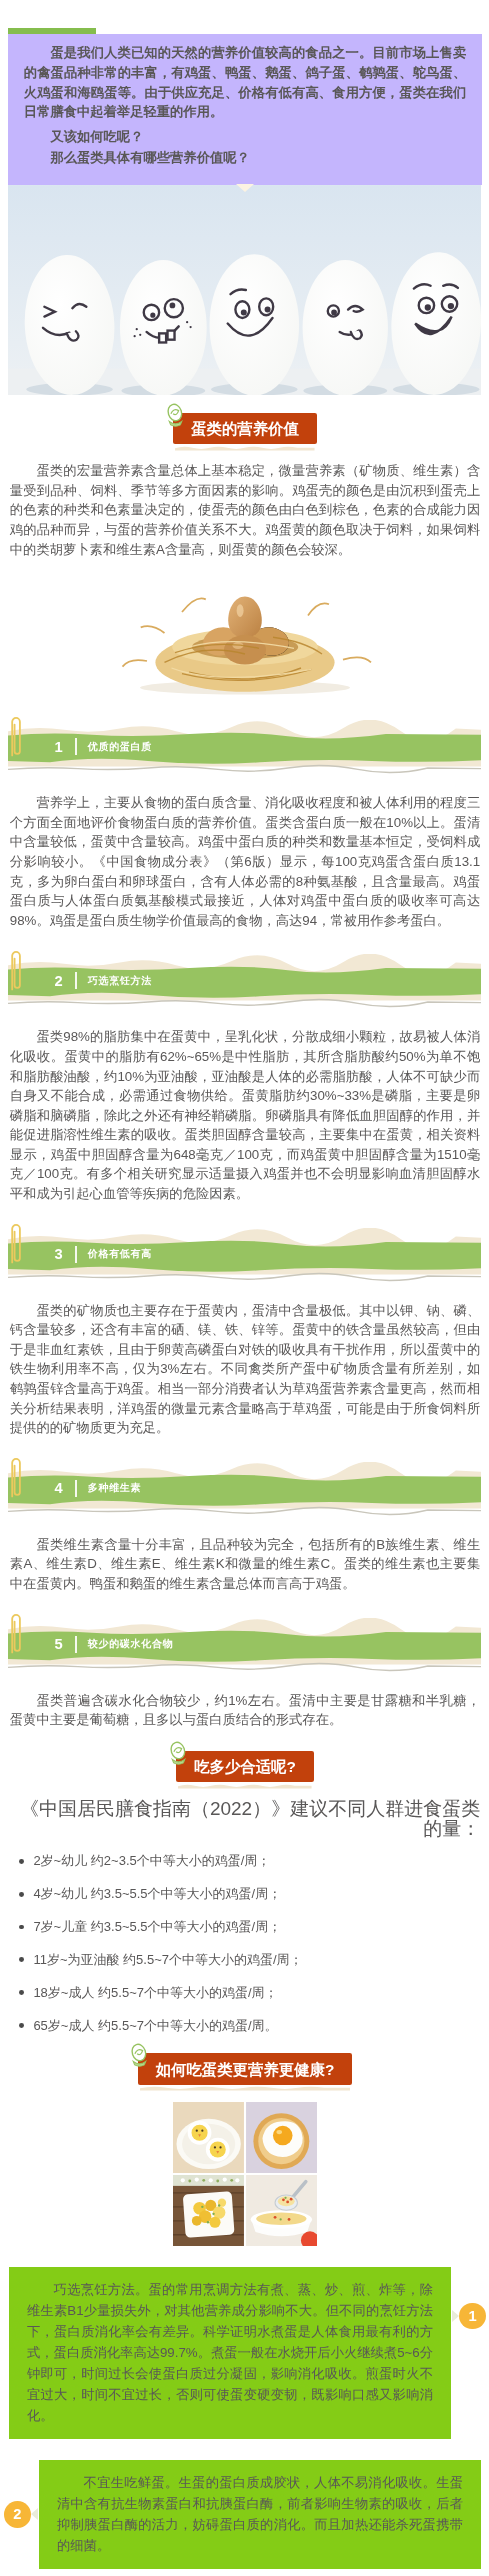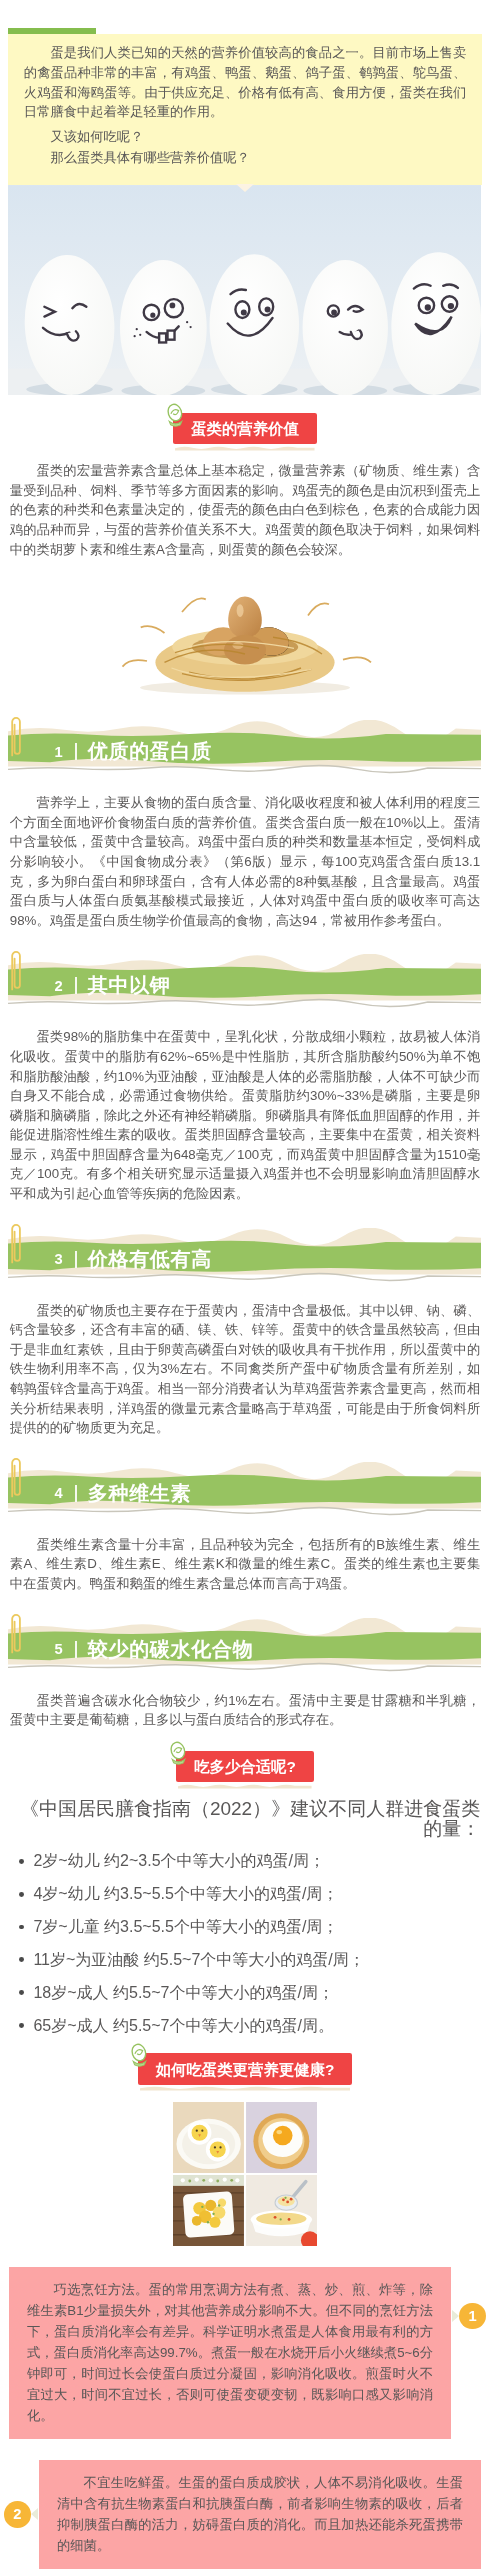--- a/index.html
+++ b/index.html
@@ -6,74 +6,75 @@
   body{
     width:490px;margin:0 auto;
     font-family:"Liberation Sans","DejaVu Sans",sans-serif;
     color:#595757;
   }
   .page{position:relative;width:490px;overflow:hidden;background:#fff;padding-bottom:21px;}
 
   
   .accent-bar{width:88px;height:5.6px;background:#85bd4e;margin:28px 0 0 8.4px;}
   .intro-box{
-    position:relative;margin:0 8.4px;background:#fef9c3;
+    position:relative;margin:0 8.4px;background:#c4b5fd;
     padding:9.8px 15.4px 11.2px 15.4px;
+    font-weight:bold;
   }
   .intro-box:after{ 
     content:"";position:absolute;left:50%;bottom:-7.7px;margin-left:-9px;
     border-left:9px solid transparent;border-right:9px solid transparent;
     border-top:8.4px solid #fcf3e2;z-index:3;
   }
   .body-text{font-size:13.3px;line-height:19.6px;text-align:justify;margin:0 0 7px 0;}
   .indent{text-indent:2em;}
   .intro-box .body-text{margin-bottom:5.6px;}
 
   
   .hero-img{display:block;margin:0 8.4px;width:473px;height:210px;}
 
   
   .badge-wrap{text-align:center;margin:18px 0 17px 0;position:relative;}
   .badge{
-    position:relative;display:inline-block;background:#ef4444;
+    position:relative;display:inline-block;background:#c2410c;
     color:#ffffff;font-weight:bold;font-size:15.4px;line-height:15.4px;
     padding:8.4px 18px 7.7px 18px;border-radius:2.1px;
   }
   .badge-wave{position:absolute;left:2.1px;right:2.1px;bottom:-6.3px;width:calc(100% - 4.2px);height:5.6px;}
   .badge-egg{position:absolute;left:-10.5px;top:-11.2px;width:25px;height:25px;}
 
   
   .nest-img{display:block;margin:4.2px auto 7px auto;width:294px;height:119px;}
 
   
   .sec-banner{position:relative;margin:24px 8.4px 18px 8.4px;height:55px;}
   .banner-bg{position:absolute;left:0;top:0;width:473px;height:55px;}
   .paperclip{position:absolute;left:0px;top:-8.4px;width:15.4px;height:49px;}
   .banner-text{position:absolute;left:46px;top:18px;display:flex;align-items:center;color:#fff;}
   .sec-num{font-size:14.7px;font-weight:bold;}
   .sec-div{display:inline-block;width:1.4px;height:17px;background:#ffffff;margin:0 11.2px 0 12.6px;opacity:.9;}
-  .sec-title{font-size:20px;font-weight:bold;letter-spacing:0.7px;}
+  .sec-title{font-size:10px;font-weight:bold;letter-spacing:0.7px;}
   .sec-body{margin:0 9.8px 21px 9.8px;}
 
   
   .lead-line{font-size:19px;line-height:19.6px;margin:4.2px 9.8px 12.6px 9.8px;text-align:right;}
   .egg-list{list-style:none;margin:0 9.8px 18px 18px;padding:0;}
   .egg-list li{
-    position:relative;font-size:16px;line-height:19.6px;
+    position:relative;font-size:13px;line-height:19.6px;
     padding-left:15.4px;margin-bottom:13.3px;text-align:justify;
   }
   .egg-list li:before{
     content:"";position:absolute;left:1.4px;top:7.7px;width:4.9px;height:4.9px;border-radius:50%;background:#4a4a4a;
   }
 
   
   .dishes-img{display:block;margin:2.8px auto 21px auto;width:144px;height:144px;}
 
   
-  .tip{position:relative;background:#fca5a5;padding:12.6px 18px;margin-bottom:21px;}
+  .tip{position:relative;background:#84cc16;padding:12.6px 18px;margin-bottom:21px;}
   .tip-right{margin-left:9px;margin-right:39px;}
   .tip-left{margin-left:39px;margin-right:9px;}
   .tip-text{font-size:13.3px;line-height:21px;text-align:justify;text-indent:2em;margin:0;}
   .tip-num{
     position:absolute;width:26.6px;height:26.6px;border-radius:50%;
     background:#f7b637;color:#fff;font-weight:bold;font-size:14.7px;
     display:flex;align-items:center;justify-content:center;
   }
   .tip-right .tip-num{right:-35px;}
   .tip-left  .tip-num{left:-35px;}
@@ -251,21 +252,21 @@
       <path d="M0 16 Q40 8 80 14 T160 12 T240 16 T320 10 T400 14 T480 11 T560 15 T640 12 L676 14 L676 66 L0 66 Z" fill="#f2e8d4"></path>
       <path d="M0 22 Q60 17 120 21 T260 20 T400 23 T540 20 L676 21 L676 57 Q600 61 520 58 T360 60 T200 58 T60 60 L0 58 Z" fill="#97c361"></path>
       <path d="M0 70 Q50 66 100 69 T200 68 T300 70 T400 68 T500 70 T600 68 L676 69" stroke="#c9c6bb" stroke-width="2" fill="none"></path>
     </svg>
     <svg class="paperclip" viewBox="0 0 22 70">
       <path d="M6 62 V14 a5.5 5.5 0 0 1 11 0 v42 a3.8 3.8 0 0 1 -7.6 0 V18" fill="none" stroke="#ecc95d" stroke-width="2.6" stroke-linecap="round"></path>
     </svg>
     <div class="banner-text">
       <span class="sec-num">2</span>
       <span class="sec-div"></span>
-      <span class="sec-title">其中以钾</span>
+      <span class="sec-title">巧选烹饪方法</span>
     </div>
   </div>
   <p class="body-text indent sec-body">蛋类98%的脂肪集中在蛋黄中，呈乳化状，分散成细小颗粒，故易被人体消化吸收。蛋黄中的脂肪有62%~65%是中性脂肪，其所含脂肪酸约50%为单不饱和脂肪酸油酸，约10%为亚油酸，亚油酸是人体的必需脂肪酸，人体不可缺少而自身又不能合成，必需通过食物供给。蛋黄脂肪约30%~33%是磷脂，主要是卵磷脂和脑磷脂，除此之外还有神经鞘磷脂。卵磷脂具有降低血胆固醇的作用，并能促进脂溶性维生素的吸收。蛋类胆固醇含量较高，主要集中在蛋黄，相关资料显示，鸡蛋中胆固醇含量为648毫克／100克，而鸡蛋黄中胆固醇含量为1510毫克／100克。有多个相关研究显示适量摄入鸡蛋并也不会明显影响血清胆固醇水平和成为引起心血管等疾病的危险因素。</p>
 
   <div class="sec-banner">
     <svg class="banner-bg" viewBox="0 0 676 78" preserveAspectRatio="none">
       <path d="M0 16 Q40 8 80 14 T160 12 T240 16 T320 10 T400 14 T480 11 T560 15 T640 12 L676 14 L676 66 L0 66 Z" fill="#f2e8d4"></path>
       <path d="M0 22 Q60 17 120 21 T260 20 T400 23 T540 20 L676 21 L676 57 Q600 61 520 58 T360 60 T200 58 T60 60 L0 58 Z" fill="#97c361"></path>
       <path d="M0 70 Q50 66 100 69 T200 68 T300 70 T400 68 T500 70 T600 68 L676 69" stroke="#c9c6bb" stroke-width="2" fill="none"></path>
     </svg>

